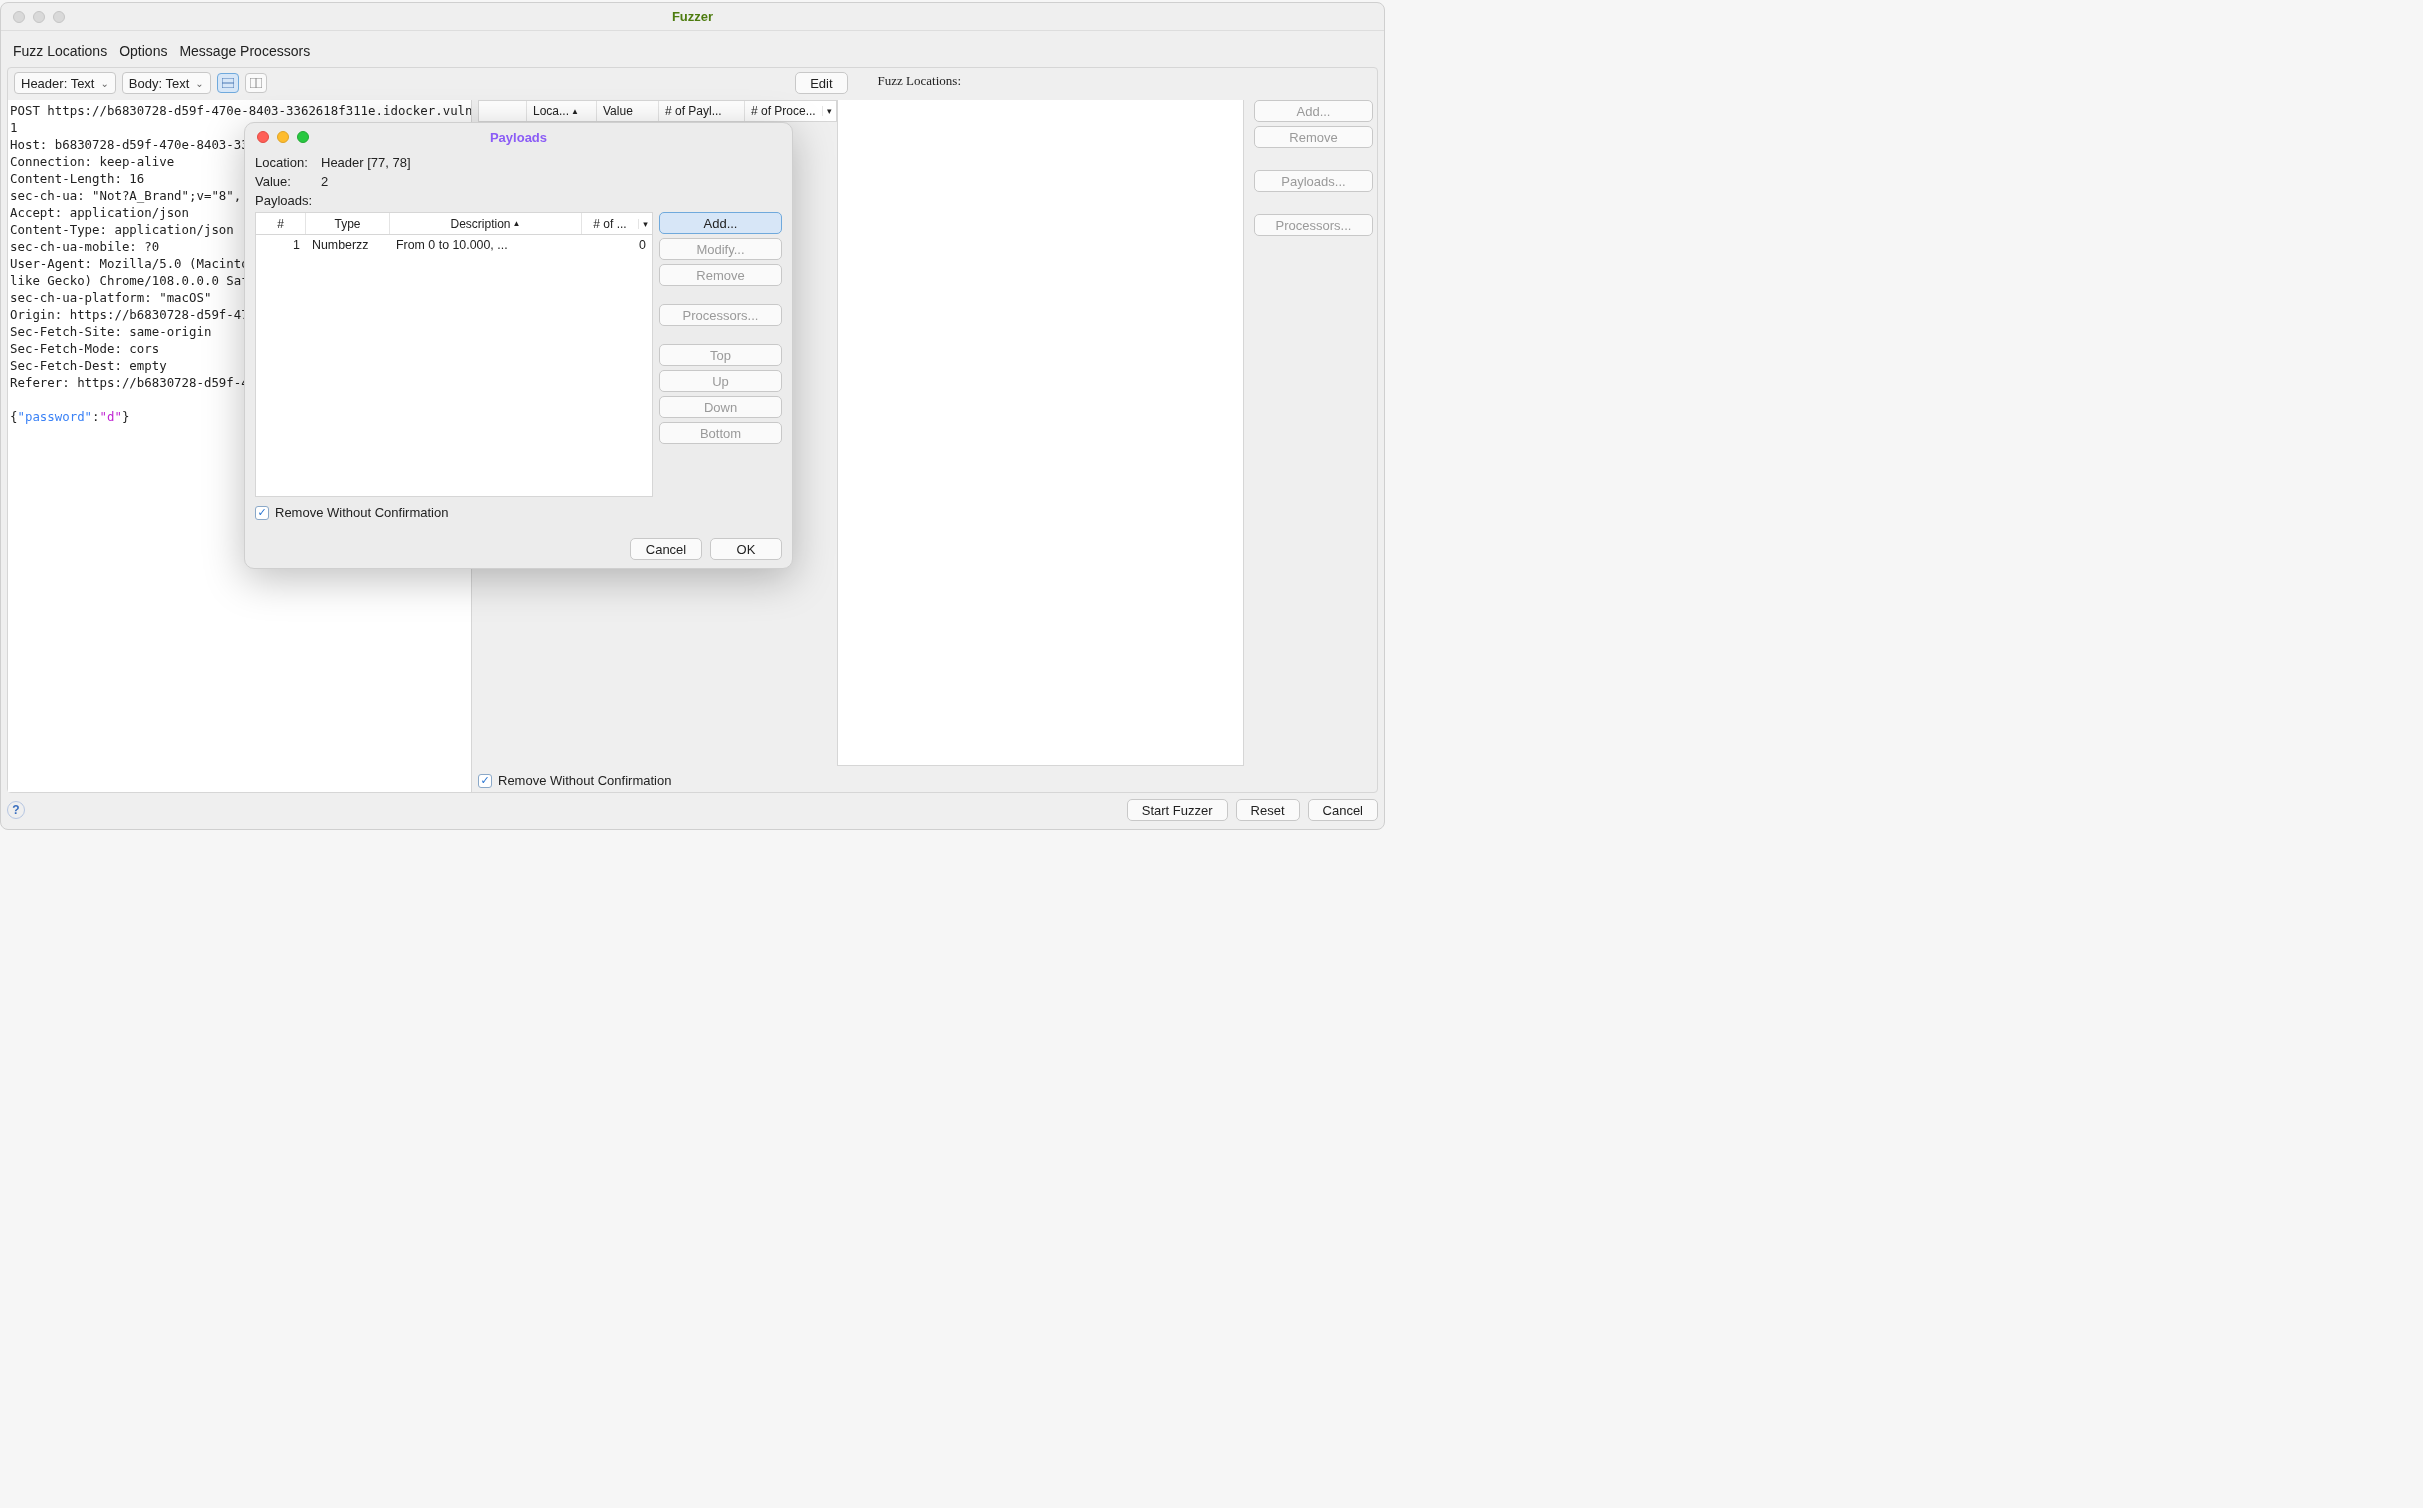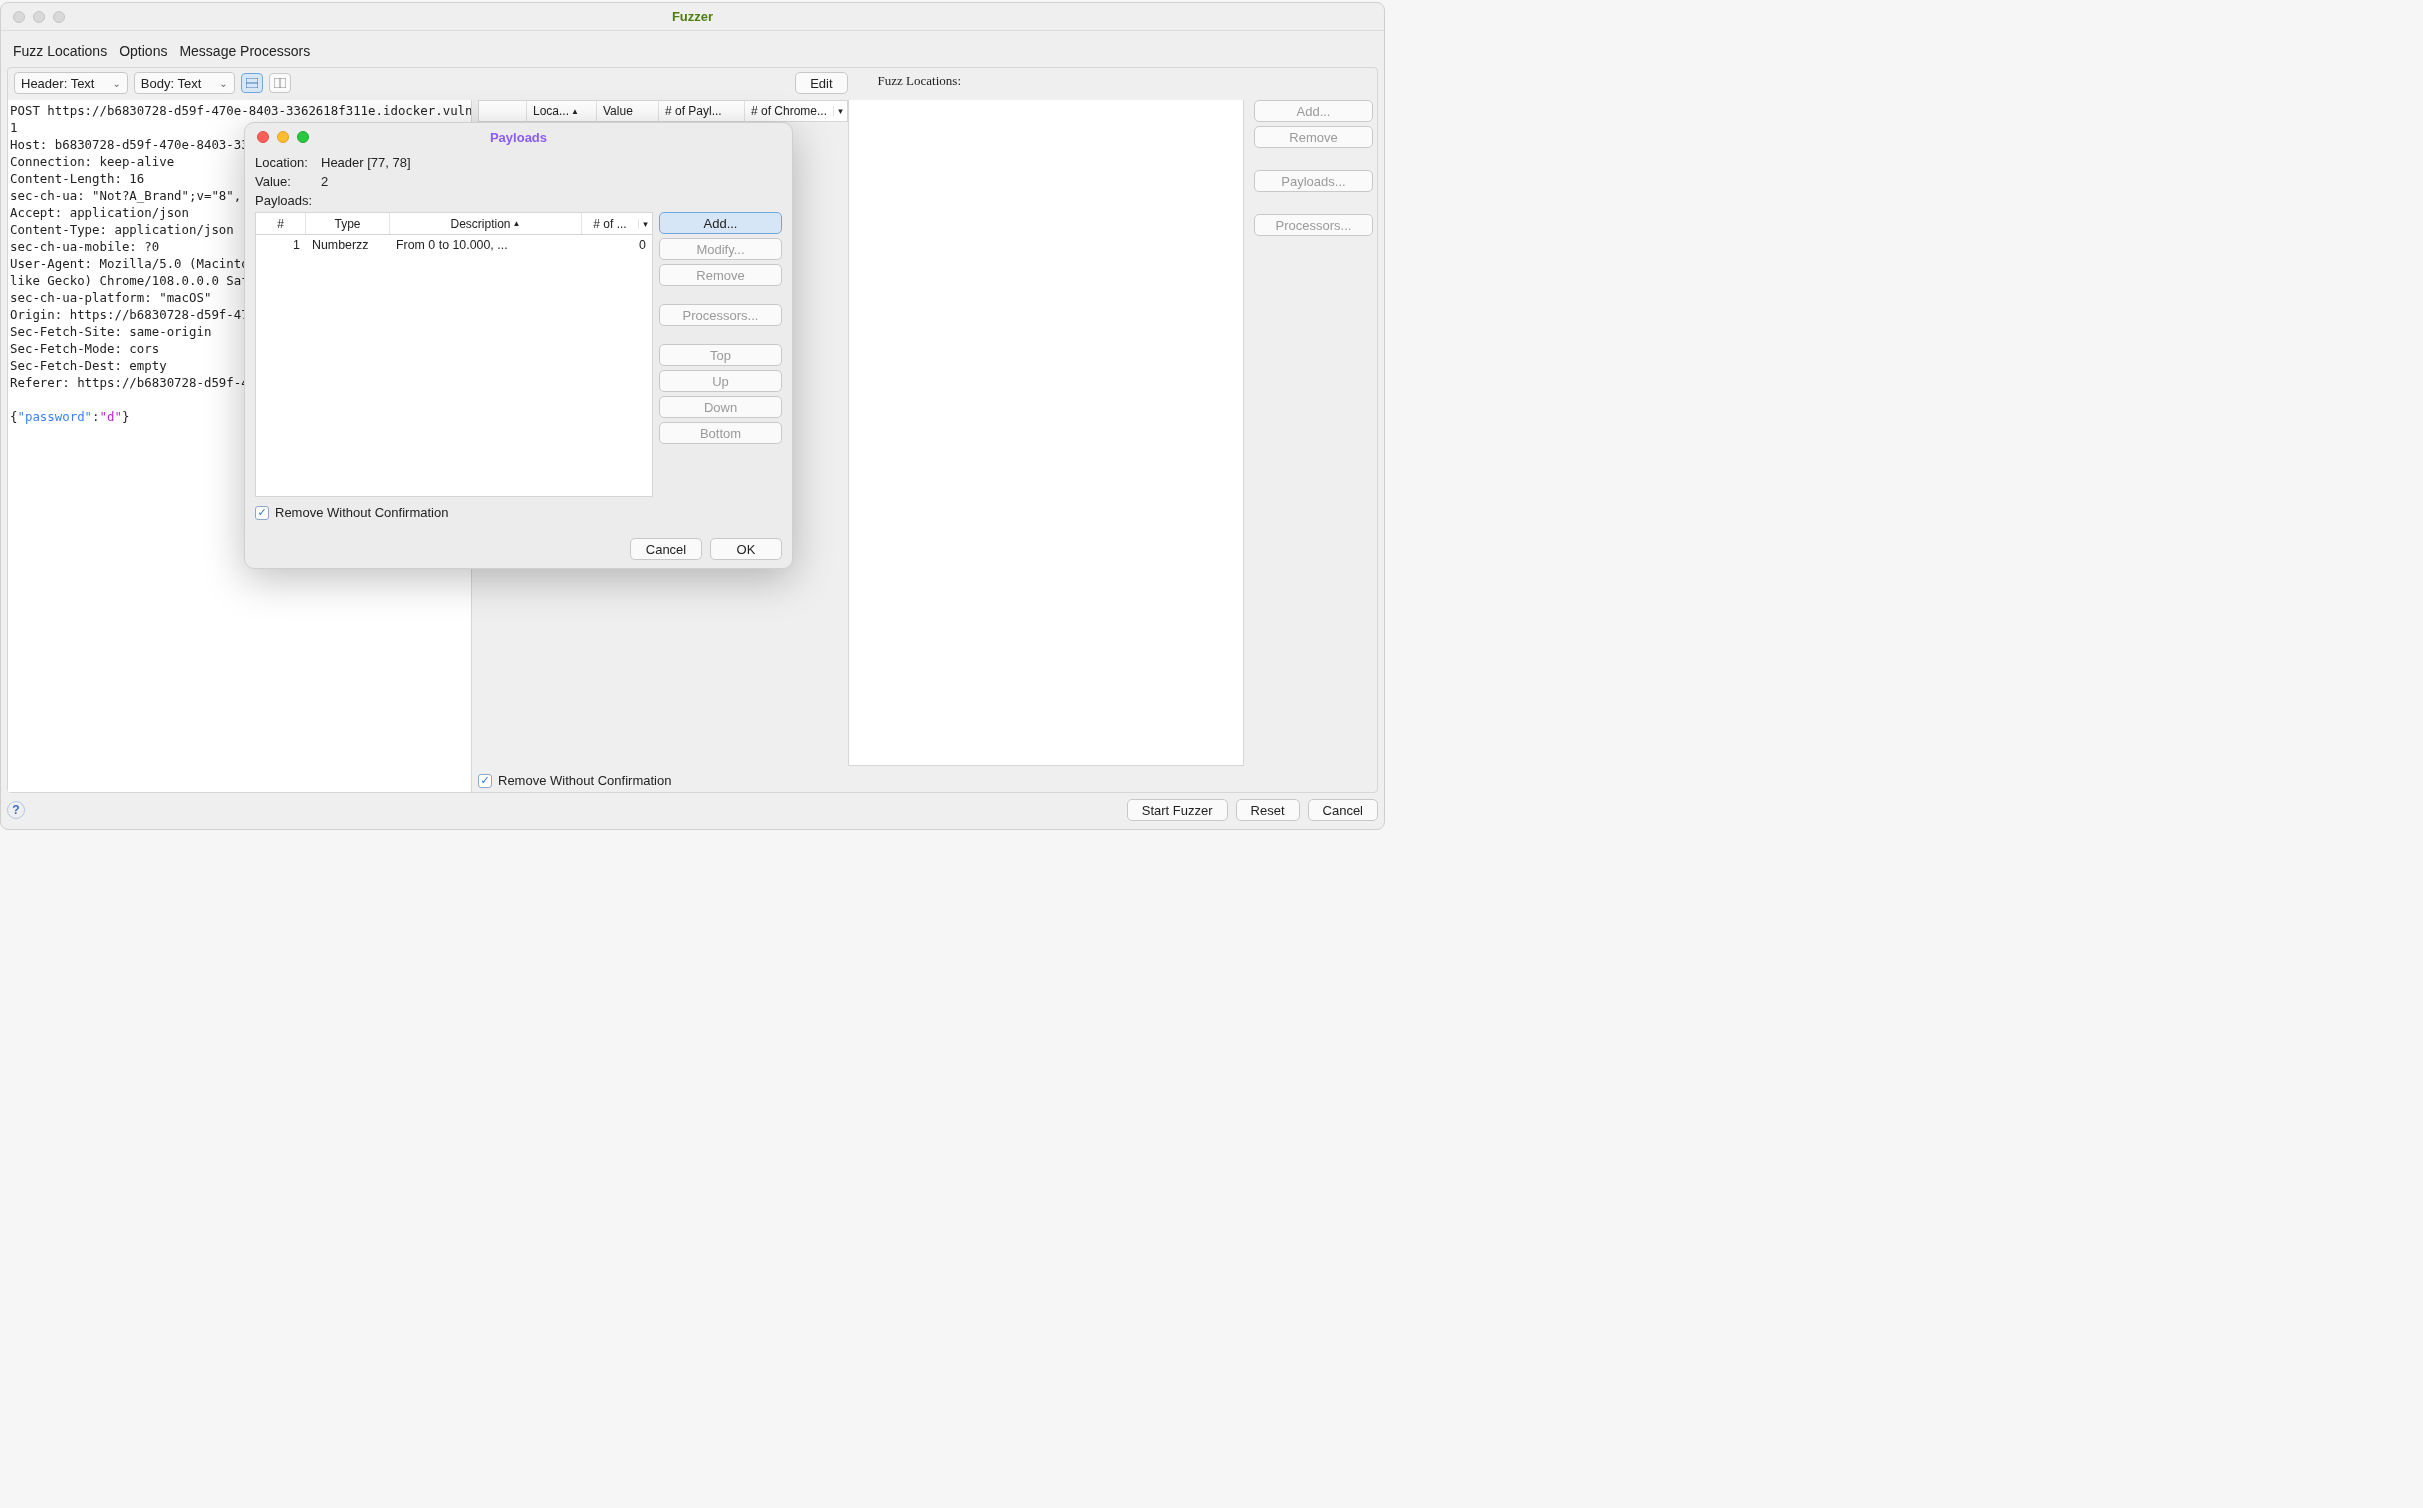--- a/index.html
+++ b/index.html
@@ -88,21 +88,21 @@
     gap: 6px;
     padding: 4px 6px;
   }
   .select {
     background: #fafafa;
     border: 1px solid #c8c8c8;
     border-radius: 4px;
     padding: 2px 6px;
     display: flex;
     align-items: center;
-    gap: 18px;
+    gap: 6px;
     font-size: 13px;
     height: 22px;
   }
   .chev {
     font-size: 10px;
     color: #666;
   }
   .iconbtn {
     width: 22px; height: 20px;
     border: 1px solid #c8c8c8;
@@ -342,21 +342,21 @@
                 <span>Loca...</span>
                 <span class="sort-asc">▲</span>
               </div>
             <div class="col" style="width:62px">
                 <span>Value</span>
               </div>
             <div class="col" style="width:86px">
                 <span># of Payl...</span>
               </div>
             <div class="col" style="flex:1;border-right:none">
-                <span># of Chrome...</span>
+                <span># of Proce...</span>
               </div>
             <div style="width:14px;border-left:1px solid #e4e4e4;display:flex;align-items:center;justify-content:center;font-size:9px">▾</div>
           </div>
           <div class="fuzz-table-body"></div>
           <div class="right-bottom">
             <div class="checkbox">✓</div>
             <span>Remove Without Confirmation</span>
           </div>
         </div>
 

